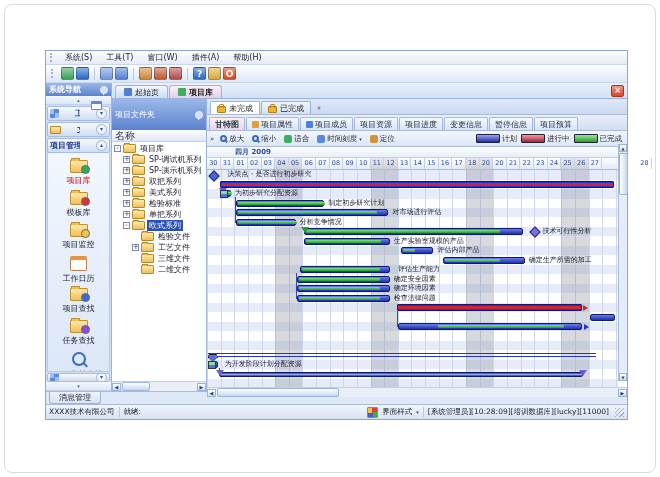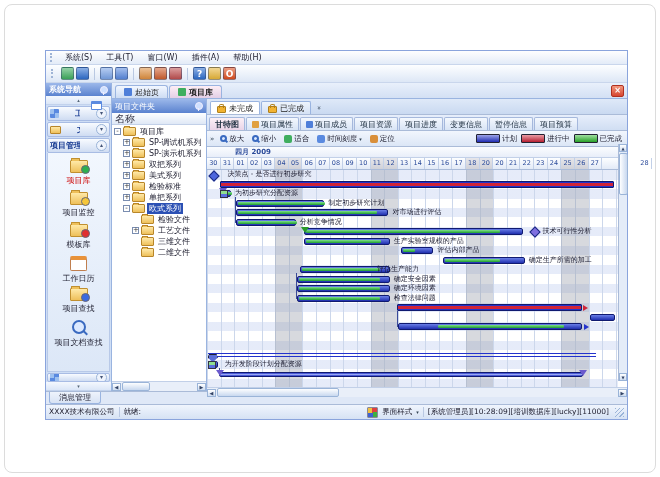--- a/index.html
+++ b/index.html
@@ -46,21 +46,21 @@
   .content{flex:1;display:flex;flex-direction:column;min-width:0}
   .tabstrip{height:15px;flex:none;display:flex;align-items:flex-end;background:linear-gradient(#e9f0fb,#d3e0f4);border-bottom:1px solid #9ab4e0;padding-left:3px;position:relative}
   .mtab{height:12px;display:flex;align-items:center;gap:3px;padding:0 8px;border:1px solid #9ab4e0;border-bottom:none;border-radius:3px 3px 0 0;background:linear-gradient(#f2f7ff,#cddcf3);margin-right:1px}
   .mtab.active{background:linear-gradient(#fdeef5,#e3cfe6);font-weight:bold}
   .tab-ic{width:8px;height:8px;border-radius:1px;flex:none}
   .close-btn{position:absolute;right:3px;top:2px;width:11px;height:10px;background:linear-gradient(#f2977d,#d64530);border:1px solid #b03020;border-radius:2px;color:#fff;font-size:8px;line-height:9px;text-align:center;font-weight:bold}
   .close-btn::after{content:"\00D7"}
   .workrow{flex:1;display:flex;min-height:0}
   
   .tree{width:95px;flex:none;border-right:1px solid #9ab4e0;background:#fff;display:flex;flex-direction:column;box-sizing:border-box}
-  .tree-title{height:14px;flex:none;background:linear-gradient(#9cb8ea,#5a82cf);color:#fff;display:flex;align-items:center;justify-content:space-between;padding:0 3px}
+  .tree-title{height:31px;flex:none;background:linear-gradient(#9cb8ea,#5a82cf);color:#fff;display:flex;align-items:center;justify-content:space-between;padding:0 3px}
   .tree-colhdr{height:11px;flex:none;background:linear-gradient(#fdfeff,#dfe8f6);border-bottom:1px solid #c2d0e8;font-size:10px;color:#334;padding-left:3px;display:flex;align-items:center}
   .tree-body{flex:1;overflow:hidden;padding-top:1px;background:#fff}
   .tree-row{height:11px;display:flex;align-items:center;white-space:nowrap;overflow:hidden}
   .expander{width:7px;height:7px;flex:none;border:1px solid #7a8db0;background:#fff;font-size:7px;line-height:5px;text-align:center;color:#333;margin-right:1px;box-sizing:border-box}
   .xspace{width:8px;flex:none}
   .tfolder{width:11px;height:7px;flex:none;background:linear-gradient(#ffe9a8,#eec05a);border:1px solid #b8862a;border-radius:1px;position:relative;margin:0 2px 0 1px}
   .tfolder::before{content:"";position:absolute;top:-2px;left:0;width:4px;height:1px;background:#eec05a;border:1px solid #b8862a;border-bottom:none}
   .tree-row .lbl{padding:0 2px;font-size:8px;color:#223}
   .tree-row.selected .lbl{background:#2b50b4;color:#fff}
   .hscroll{height:9px;flex:none;border-top:1px solid #c2d0e8;background:#e9eff9;display:flex;align-items:center}
@@ -186,39 +186,45 @@
       </div>
       <div class="sb-items">
           <div class="sb-item active">
             <div class="ic-folder">
               <div class="badge" style="background: rgb(47, 174, 79);"></div>
             </div>
             <span class="cap">项目库</span>
           </div>
           <div class="sb-item">
             <div class="ic-folder">
-              <div class="badge" style="background: rgb(245, 198, 58);"></div>
-            </div>
-            <span class="cap">项目监控</span>
+              <div class="badge" style="background: rgb(224, 48, 48);"></div>
+            </div>
+            <span class="cap">模板库</span>
           </div>
           <div class="sb-item">
             <div class="ic-folder">
-              <div class="badge" style="background: rgb(224, 48, 48);"></div>
-            </div>
-            <span class="cap">模板库</span>
+              <div class="badge" style="background: rgb(245, 198, 58);"></div>
+            </div>
+            <span class="cap">项目监控</span>
           </div>
           <div class="sb-item">
             <div class="ic-cal"></div>
             <span class="cap">工作日历</span>
           </div>
           <div class="sb-item">
             <div class="ic-folder">
               <div class="badge" style="background: rgb(58, 106, 224);"></div>
             </div>
             <span class="cap">项目查找</span>
+          </div>
+          <div class="sb-item">
+            <div class="ic-folder">
+              <div class="badge" style="background: rgb(138, 74, 224);"></div>
+            </div>
+            <span class="cap">任务查找</span>
           </div>
           <div class="sb-item">
             <div class="ic-search"></div>
             <span class="cap">项目文档查找</span>
           </div>
         </div>
       <div class="sb-panel cut">
         <span class="pic grid"></span>
         <span class="lbl"></span>
         <span class="sb-chevron dn"></span>
@@ -483,21 +489,21 @@
                 <div class="done-seg" style="left: 1px; width: 12.6333px;"></div>
               </div>
               <div class="tlabel" style="left: 230.403px; top: 76px;">评估内部产品</div>
               <div class="bar" style="left: 235.857px; width: 81.8px; top: 86.5px;">
                 <div class="done-seg" style="left: 1px; width: 54.8967px;"></div>
               </div>
               <div class="tlabel" style="left: 321.747px; top: 85.5px;">确定生产所需的加工</div>
               <div class="bar" style="left: 92.7067px; width: 89.98px; top: 96px;">
                 <div class="done-seg" style="left: 1px; width: 78.0733px;"></div>
               </div>
-              <div class="tlabel" style="left: 170px; top: 95px;">评估生产能力</div>
+              <div class="tlabel" style="left: 191px; top: 95px;">评估生产能力</div>
               <div class="bar" style="left: 89.98px; width: 92.7067px; top: 105.5px;">
                 <div class="done-seg" style="left: 1px; width: 80.8px;"></div>
               </div>
               <div class="tlabel" style="left: 186.777px; top: 104.5px;">确定安全因素</div>
               <div class="bar" style="left: 89.98px; width: 92.7067px; top: 115px;">
                 <div class="done-seg" style="left: 1px; width: 80.8px;"></div>
               </div>
               <div class="tlabel" style="left: 186.777px; top: 114px;">确定环境因素</div>
               <div class="bar" style="left: 89.98px; width: 92.7067px; top: 124.5px;">
                 <div class="done-seg" style="left: 1px; width: 80.8px;"></div>

